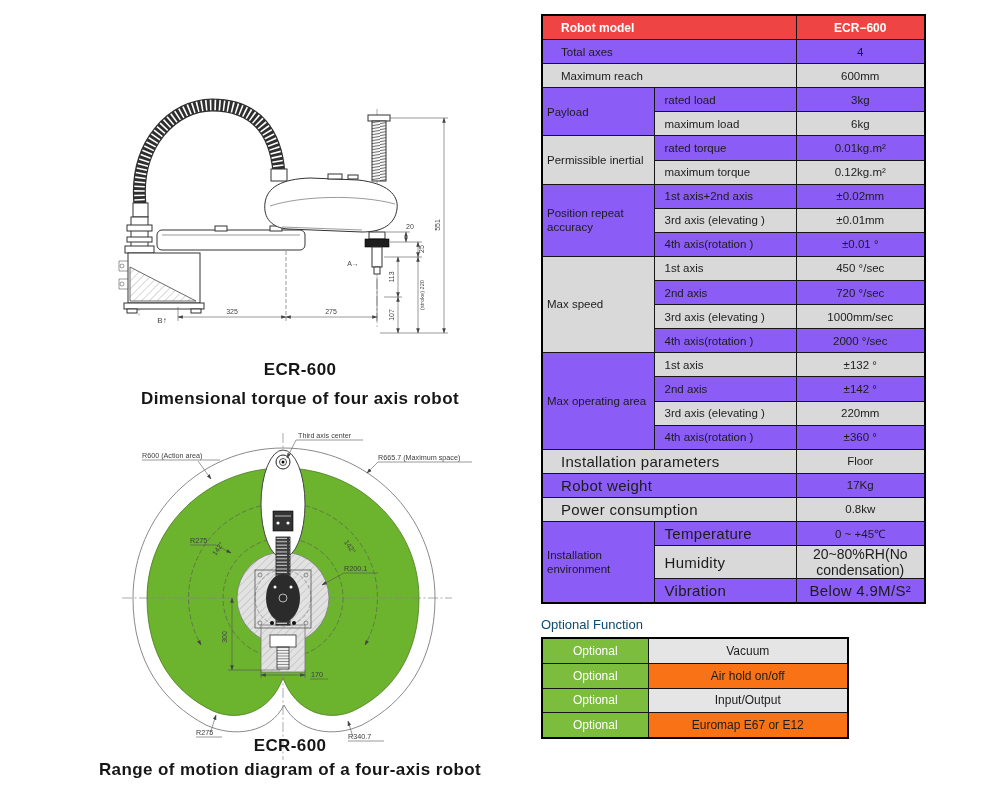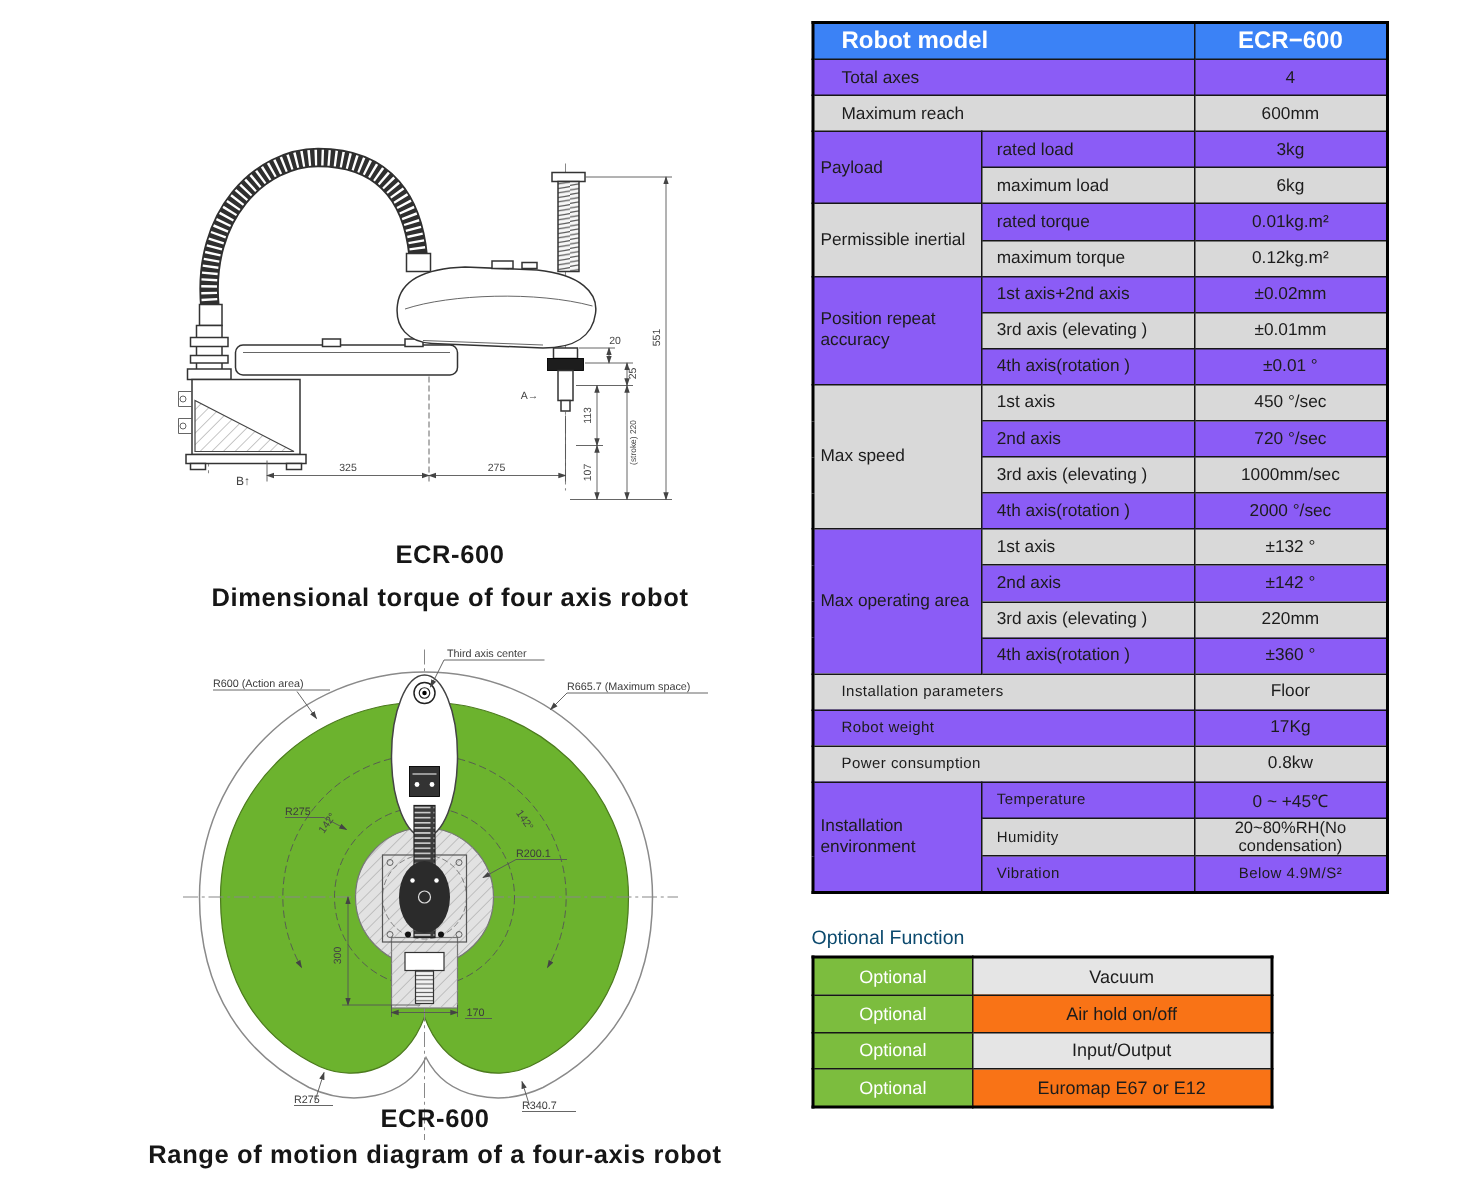--- a/index.html
+++ b/index.html
@@ -12,27 +12,27 @@
   .cap .l1{font-size:17px;letter-spacing:.4px;}
   .cap .l2{font-size:17px;letter-spacing:.4px;margin-top:9px;}
 
   
   table{border-collapse:collapse;}
   .spec{position:absolute;left:541px;top:14px;width:383px;table-layout:fixed;
         border:2px solid #000;}
   .spec td{border:1px solid #161616;height:23.1px;font-size:11.5px;
            padding:0 6px;background:#8b5cf6;vertical-align:middle;}
   .spec td.g{background:#d9d9d9;}
-  .spec tr.hdr td{background:#3b82f6;color:#fff;font-weight:bold;font-size:16px;}
+  .spec tr.hdr td{background:#ef4444;color:#fff;font-weight:bold;font-size:12px;}
   .spec td.cat{text-align:left;padding-left:18px;}
   .spec td.catc{text-align:left;padding:0 4px;line-height:1.25;}
   .spec td.sub{text-align:left;padding-left:10px;}
   .spec td.val{text-align:center;}
-  .spec td.big{font-size:10px;letter-spacing:.3px;}
-  .spec td.small{font-size:11px;padding:0 1px;}
+  .spec td.big{font-size:15px;letter-spacing:.3px;}
+  .spec td.small{font-size:14px;padding:0 1px;}
 
   
   .opt-title{position:absolute;left:541px;top:617px;font-size:13px;color:#0c4a6e;}
   .opt{position:absolute;left:541px;top:637px;width:306px;table-layout:fixed;
        border:2px solid #000;}
   .opt td{border:1px solid #161616;height:21.8px;font-size:12px;text-align:center;background:#f97316;}
   .opt td.green{background:#7cbd3e;color:#fff;}
   .opt td.g{background:#e5e5e5;}
 
   

